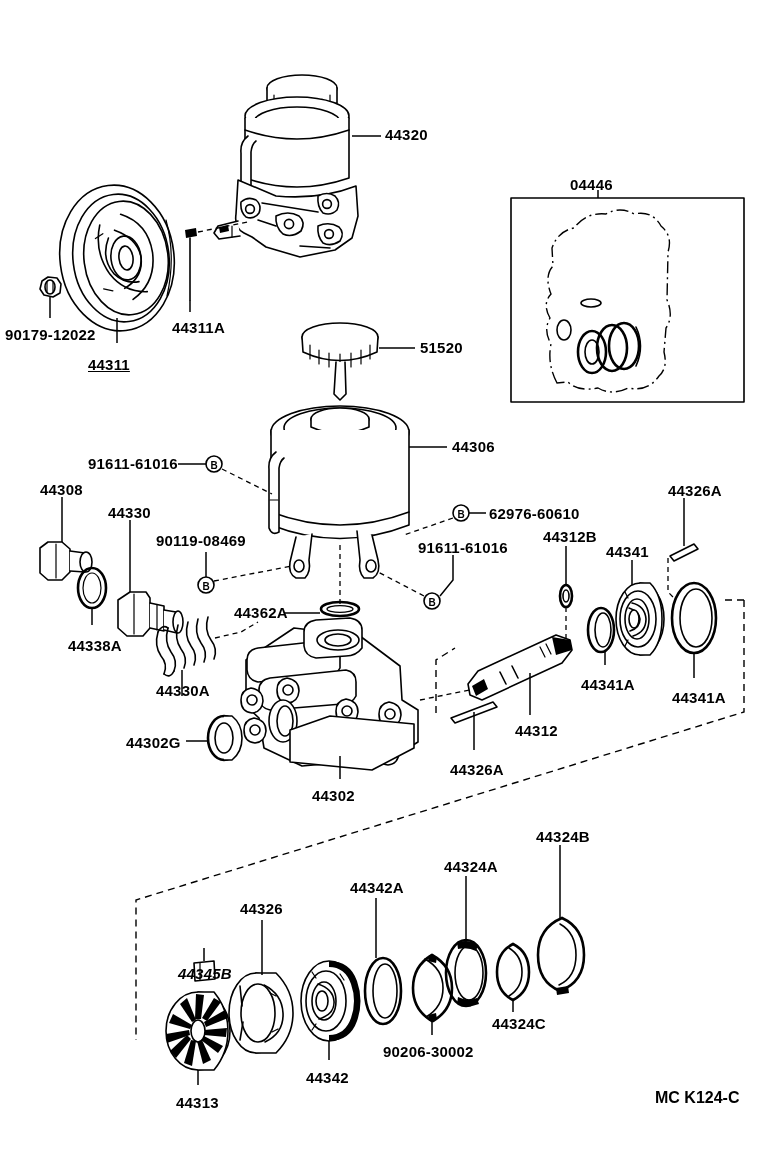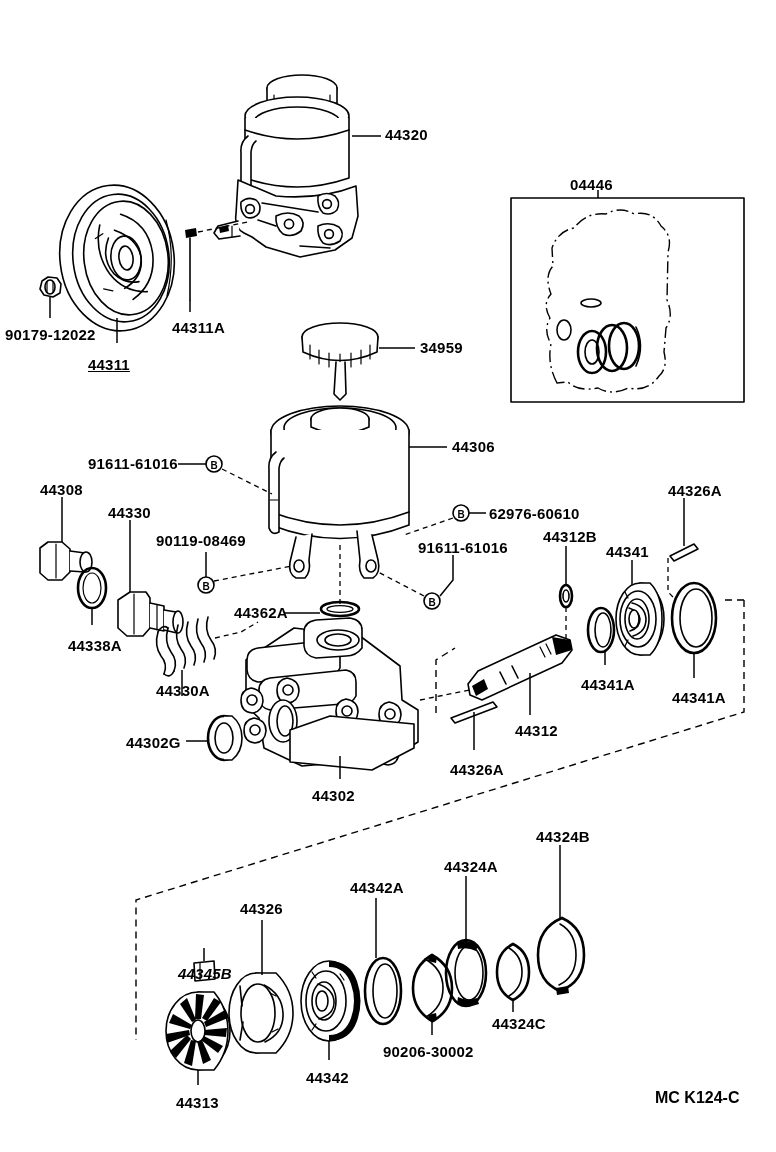--- a/index.html
+++ b/index.html
@@ -449,21 +449,21 @@
     <path class="blk" d="M556 988 L568 986 L569 993 L557 995 Z"></path>
     <path class="lead" d="M560 845 L560 918"></path>
   </g>
 </svg>
 
 <div class="lbl" style="left:385px;top:127px;text-align:center;">44320</div>
 <div class="lbl" style="left:570px;top:177px;">04446</div>
 <div class="lbl" style="left:5px;top:327px;">90179-12022</div>
 <div class="lbl" style="left:88px;top:357px;text-decoration:underline;">44311</div>
 <div class="lbl" style="left:172px;top:320px;">44311A</div>
-<div class="lbl" style="left:420px;top:340px;">34959</div>
+<div class="lbl" style="left:420px;top:340px;">51520</div>
 <div class="lbl" style="left:88px;top:456px;">91611-61016</div>
 <div class="lbl" style="left:452px;top:439px;">44306</div>
 <div class="lbl" style="left:40px;top:482px;">44308</div>
 <div class="lbl" style="left:108px;top:505px;">44330</div>
 <div class="lbl" style="left:156px;top:533px;">90119-08469</div>
 <div class="lbl" style="left:489px;top:506px;">62976-60610</div>
 <div class="lbl" style="left:543px;top:529px;">44312B</div>
 <div class="lbl" style="left:606px;top:544px;">44341</div>
 <div class="lbl" style="left:668px;top:483px;">44326A</div>
 <div class="lbl" style="left:418px;top:540px;">91611-61016</div>

